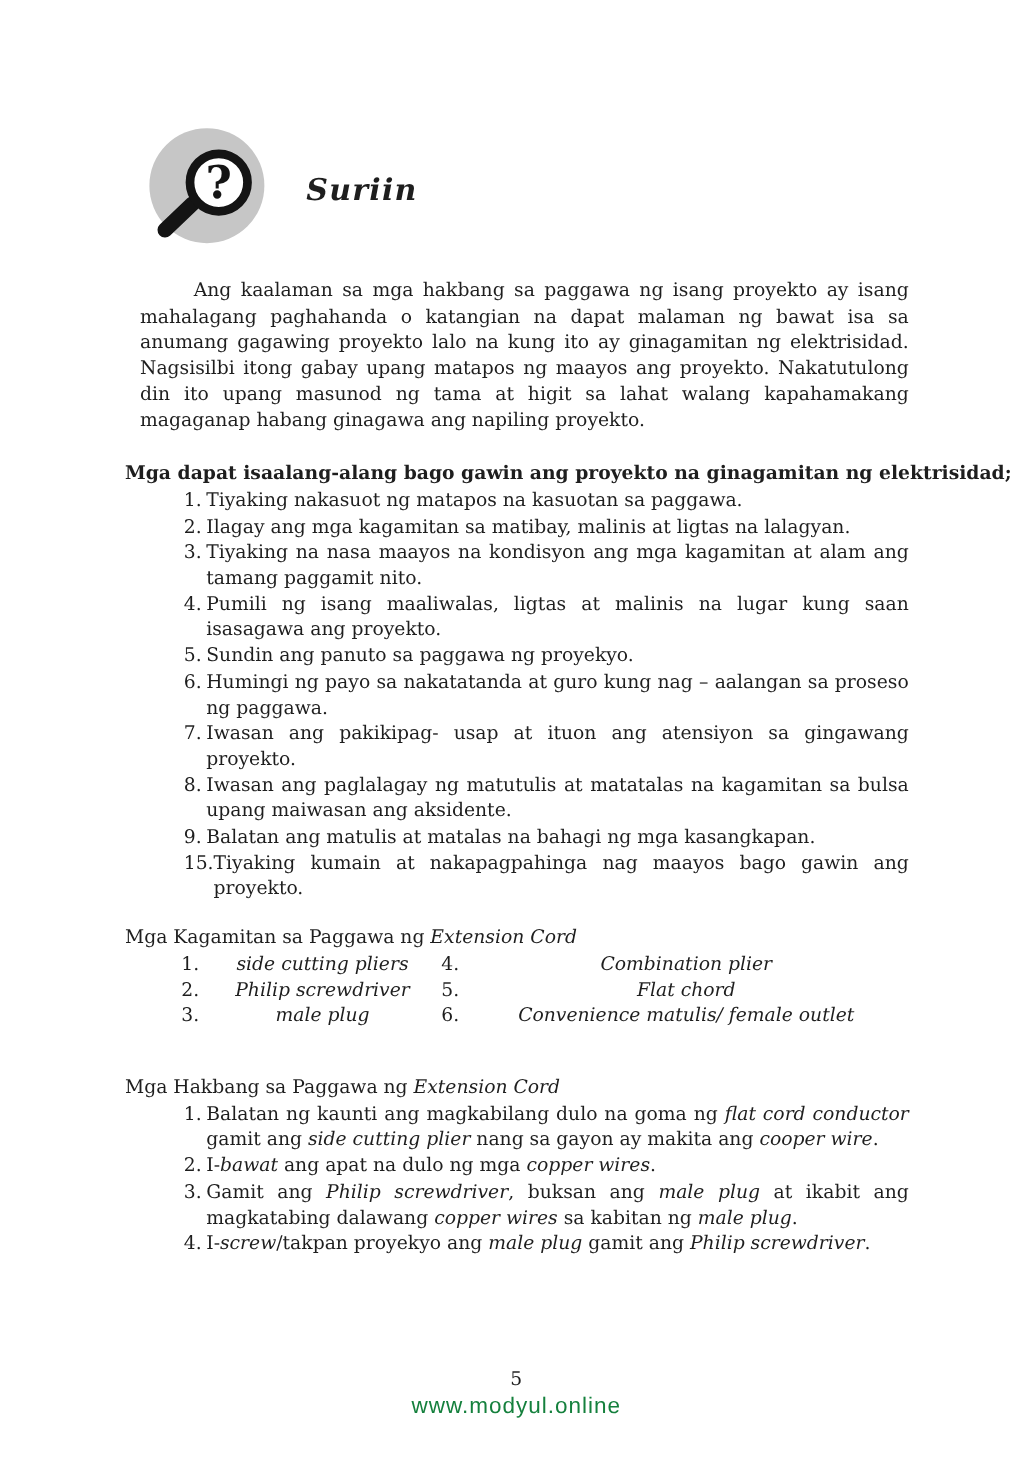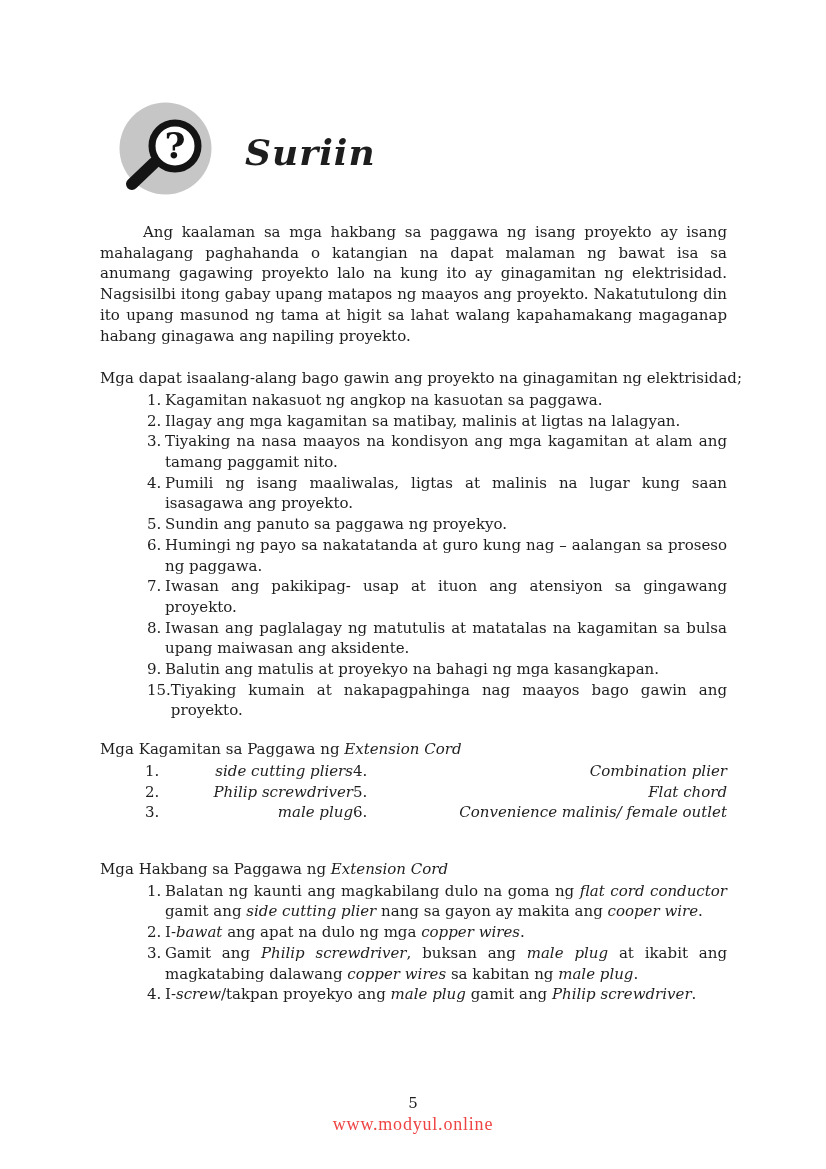--- a/index.html
+++ b/index.html
@@ -26,69 +26,69 @@
   .header-row {
     margin-top: 101px;
     margin-left: 18px;
     display: flex;
     align-items: center;
     height: 95px;
   }
   .icon-wrap { width: 95px; height: 95px; flex: 0 0 auto; }
   .section-title {
     margin: 0 0 0 32px;
-    font-size: 36px;
+    font-size: 24px;
     font-weight: bold;
     font-style: italic;
     letter-spacing: 1px;
     line-height: 1;
     padding-top: 6px;
   }
   
   .intro {
-    margin: 26px 0 0 0;
+    margin: 26px 0 0 12px;
     text-align: justify;
     text-indent: 43px;
   }
   
   .sec-heading {
     white-space: nowrap;
   }
-  .precautions-heading { margin-top: 22px; }
+  .precautions-heading { margin-top: 22px; font-weight: bold; }
   .materials-heading { margin-top: 18px; }
   .steps-heading { margin-top: 36px; }
   
   .num-list { margin-left: 47px; margin-top: 1px; }
   .li { display: flex; }
   .li-num { flex: 0 0 auto; min-width: 18px; white-space: pre; }
   .li-text { flex: 1 1 auto; text-align: justify; }
   .li-text i { font-style: italic; }
   
   .materials-cols { display: flex; margin-left: 45px; margin-top: 1px; }
   .materials-col-1 { width: 208px; flex: 0 0 auto; }
   .materials-col-2 { flex: 1 1 auto; }
-  .materials-cols .li-text { text-align: right; }
+  .materials-cols .li-text { text-align: center; }
   
   .page-number {
     position: absolute;
     left: 0; right: 0;
     top: 1093px;
     text-align: center;
     font-size: 15px;
     color: #1e1e1e;
   }
   .watermark {
     position: absolute;
     left: 0; right: 0;
     top: 1114px;
     text-align: center;
-    font-family: Liberation Serif, serif;
+    font-family: Liberation Sans, sans-serif;
     font-size: 18px;
     letter-spacing: 0.8px;
-    color: #ef4444;
+    color: #15803d;
   }
 </style>
 </head>
 <body>
 
 <div class="page">
   <div class="content">
 
     <div class="header-row">
       <div class="icon-wrap">
@@ -102,21 +102,21 @@
       <h1 class="section-title">Suriin</h1>
     </div>
 
     <p class="intro">Ang kaalaman sa mga hakbang sa paggawa ng isang proyekto ay isang mahalagang paghahanda o katangian na dapat malaman ng bawat isa sa anumang gagawing proyekto lalo na kung ito ay ginagamitan ng elektrisidad. Nagsisilbi itong gabay upang matapos ng maayos ang proyekto. Nakatutulong din ito upang masunod ng tama at higit sa lahat walang kapahamakang magaganap habang ginagawa ang napiling proyekto.</p>
 
     <section>
       <div class="sec-heading precautions-heading">Mga dapat isaalang-alang bago gawin ang proyekto na ginagamitan ng elektrisidad;</div>
       <div class="num-list">
           <div class="li">
             <span class="li-num">1.</span>
-            <span class="li-text"><span>Kagamitan nakasuot ng angkop na kasuotan sa paggawa.</span></span>
+            <span class="li-text"><span>Tiyaking nakasuot ng matapos na kasuotan sa paggawa.</span></span>
           </div>
           <div class="li">
             <span class="li-num">2.</span>
             <span class="li-text"><span>Ilagay ang mga kagamitan sa matibay, malinis at ligtas na lalagyan.</span></span>
           </div>
           <div class="li">
             <span class="li-num">3.</span>
             <span class="li-text"><span>Tiyaking na nasa maayos na kondisyon ang mga kagamitan at alam ang tamang paggamit nito.</span></span>
           </div>
           <div class="li">
@@ -134,21 +134,21 @@
           <div class="li">
             <span class="li-num">7.</span>
             <span class="li-text"><span>Iwasan ang pakikipag- usap at ituon ang atensiyon sa gingawang proyekto.</span></span>
           </div>
           <div class="li">
             <span class="li-num">8.</span>
             <span class="li-text"><span>Iwasan ang paglalagay ng matutulis at matatalas na kagamitan sa bulsa upang maiwasan ang aksidente.</span></span>
           </div>
           <div class="li">
             <span class="li-num">9.</span>
-            <span class="li-text"><span>Balutin ang matulis at proyekyo na bahagi ng mga kasangkapan.</span></span>
+            <span class="li-text"><span>Balatan ang matulis at matalas na bahagi ng mga kasangkapan.</span></span>
           </div>
           <div class="li">
             <span class="li-num">15.</span>
             <span class="li-text"><span>Tiyaking kumain at nakapagpahinga nag maayos bago gawin ang proyekto.</span></span>
           </div>
         </div>
     </section>
 
     <section>
       <div class="sec-heading materials-heading"><span>Mga Kagamitan sa Paggawa ng </span><i>Extension Cord</i></div>
@@ -171,21 +171,21 @@
             <div class="li">
               <span class="li-num">4.</span>
               <span class="li-text"><i>Combination plier</i></span>
             </div>
             <div class="li">
               <span class="li-num">5.</span>
               <span class="li-text"><i>Flat chord</i></span>
             </div>
             <div class="li">
               <span class="li-num">6.</span>
-              <span class="li-text"><i>Convenience malinis/ female outlet</i></span>
+              <span class="li-text"><i>Convenience matulis/ female outlet</i></span>
             </div>
           </div>
       </div>
     </section>
 
     <section>
       <div class="sec-heading steps-heading"><span>Mga Hakbang sa Paggawa ng </span><i>Extension Cord</i></div>
       <div class="num-list">
           <div class="li">
             <span class="li-num">1.</span>

